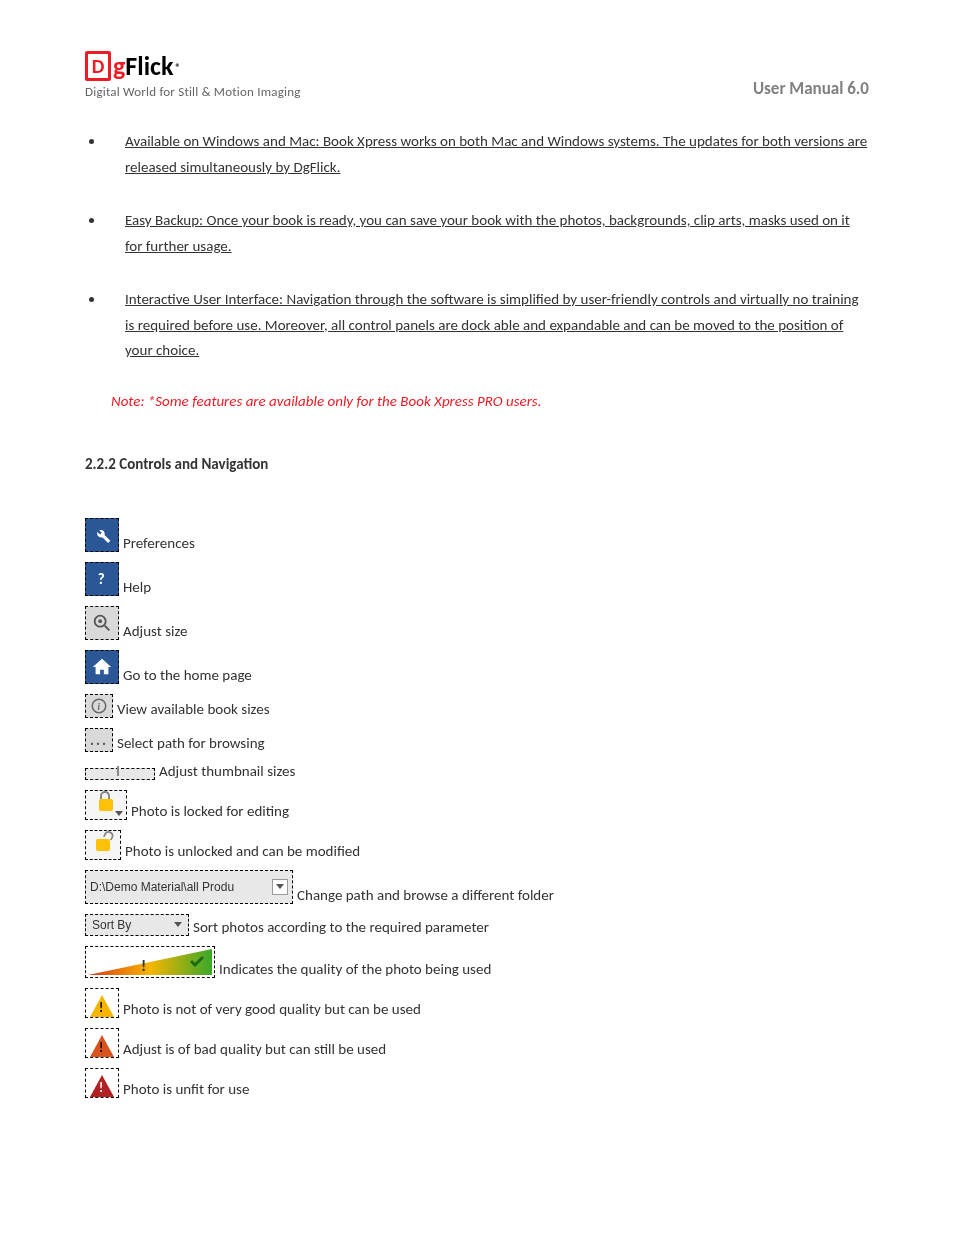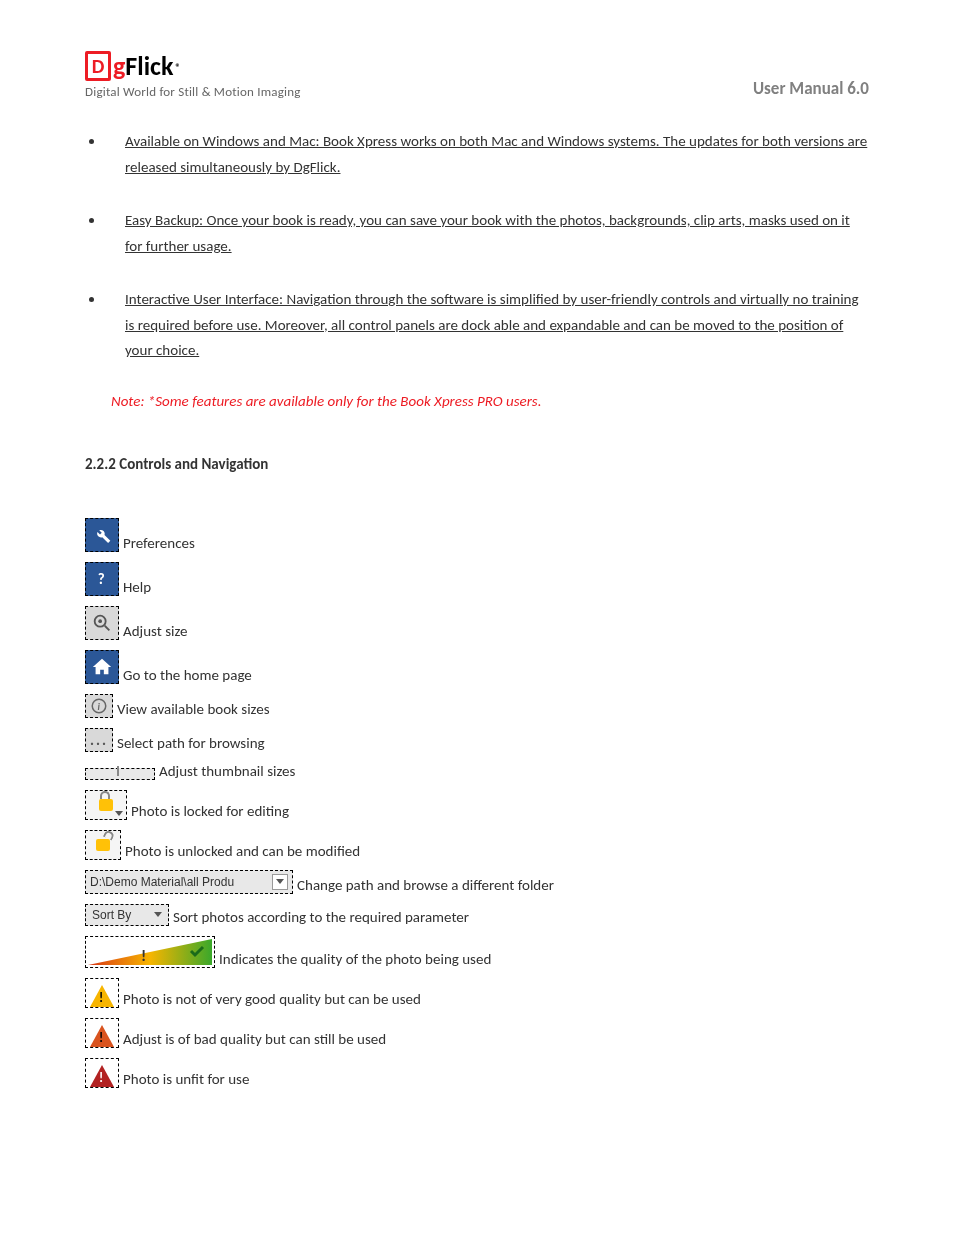--- a/index.html
+++ b/index.html
@@ -94,22 +94,22 @@
       justify-content: center;
       border: 1px dashed #000;
       background: #fff;
       flex-shrink: 0;
     }
     .ico-blue { background: #2b5797; }
     .ico-grey { background: #d9d9d9; }
     .ico-36 { width: 34px; height: 34px; }
     .ico-28 { width: 28px; height: 24px; }
     .ico-wide { width: 70px; height: 12px; background: #e8e8e8; position: relative; }
-    .ico-path { width: 208px; height: 24px; background: #e8e8e8; display: flex; align-items: center; padding: 0 4px; font-size: 12px; color: #333; font-family: Arial; justify-content: space-between;}
-    .ico-sort { width: 84px; height: 22px; background: #e8e8e8; display: flex; align-items: center; padding: 0 6px; font-size: 12px; color: #333; font-family: Arial; justify-content: space-between;}
+    .ico-path { width: 208px; height: 34px; background: #e8e8e8; display: flex; align-items: center; padding: 0 4px; font-size: 12px; color: #333; font-family: Arial; justify-content: space-between;}
+    .ico-sort { width: 104px; height: 22px; background: #e8e8e8; display: flex; align-items: center; padding: 0 6px; font-size: 12px; color: #333; font-family: Arial; justify-content: space-between;}
     .ico-quality { width: 130px; height: 32px; position: relative; border: 1px dashed #000;}
     .lock-body { width: 14px; height: 12px; background: #ffc107; border-radius: 2px; position: relative;}
     .lock-shackle { width: 10px; height: 8px; border: 2px solid #888; border-bottom: none; border-radius: 6px 6px 0 0; position: absolute; top: -8px; left: 1px;}
     .unlock-shackle { width: 10px; height: 8px; border: 2px solid #888; border-bottom: none; border-radius: 6px 6px 0 0; position: absolute; top: -8px; left: 8px; transform: rotate(25deg);}
     .tri-warn {
       width: 0; height: 0;
       border-left: 12px solid transparent;
       border-right: 12px solid transparent;
       position: relative;
     }

